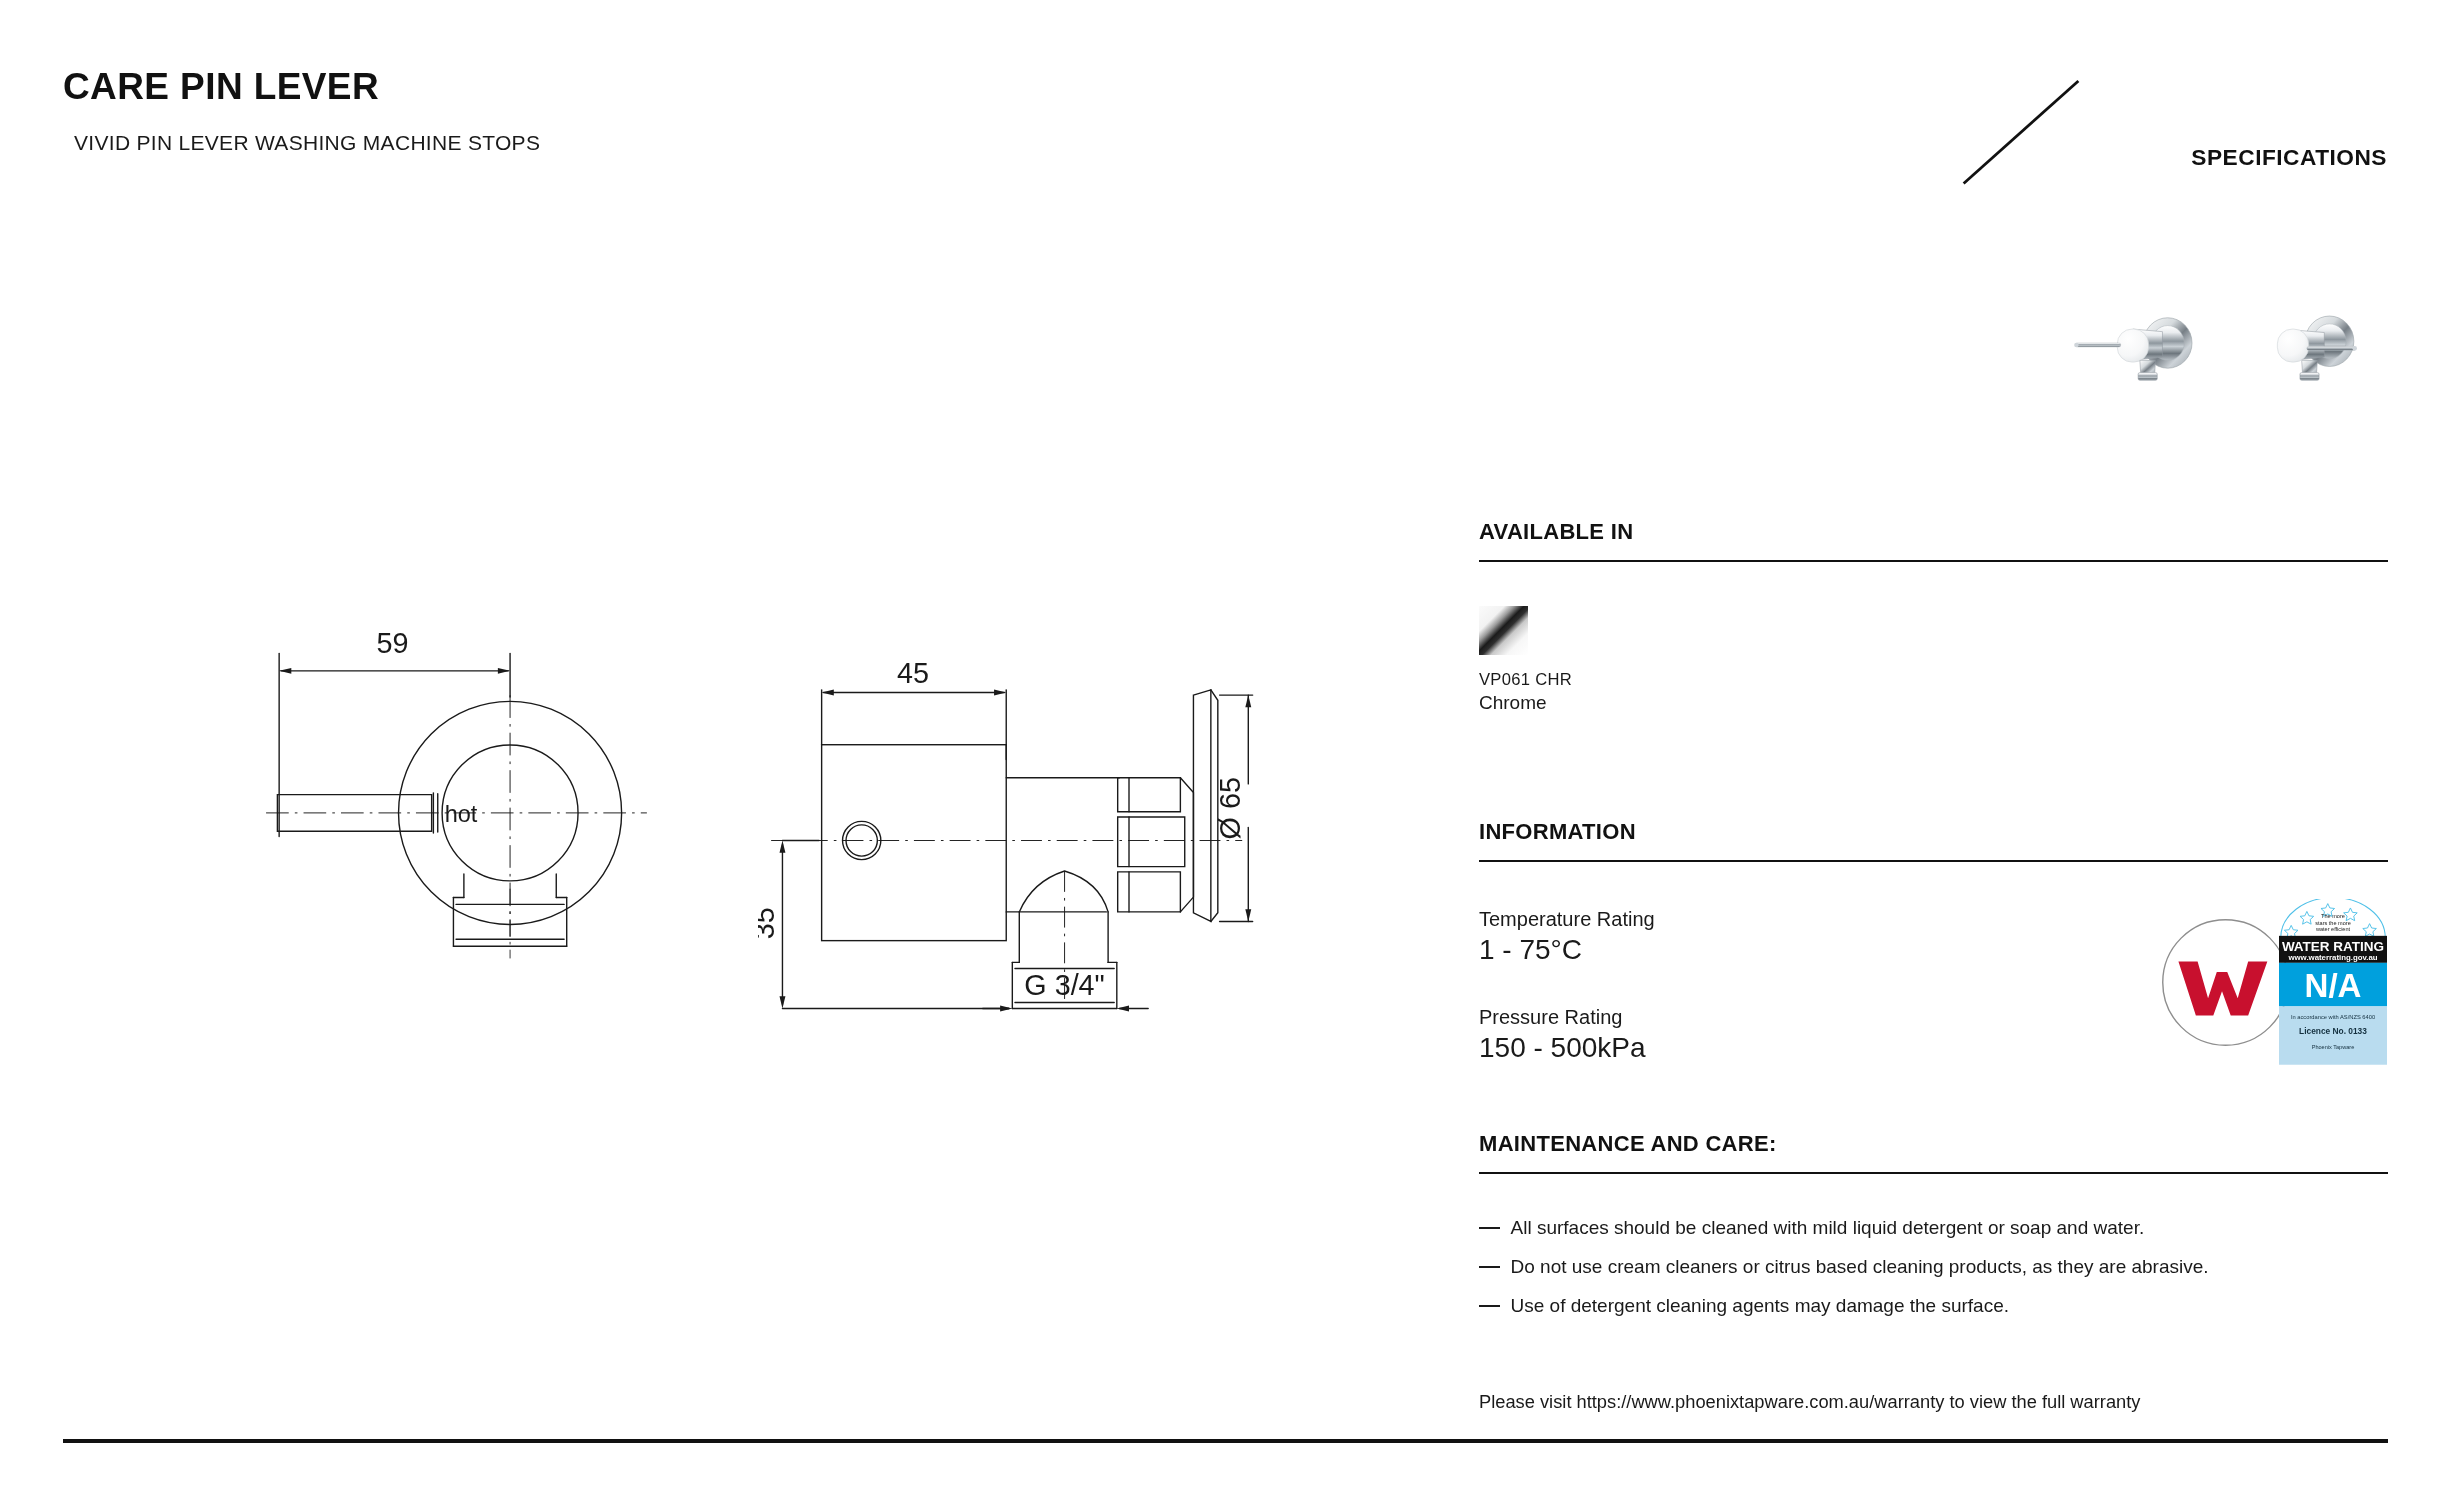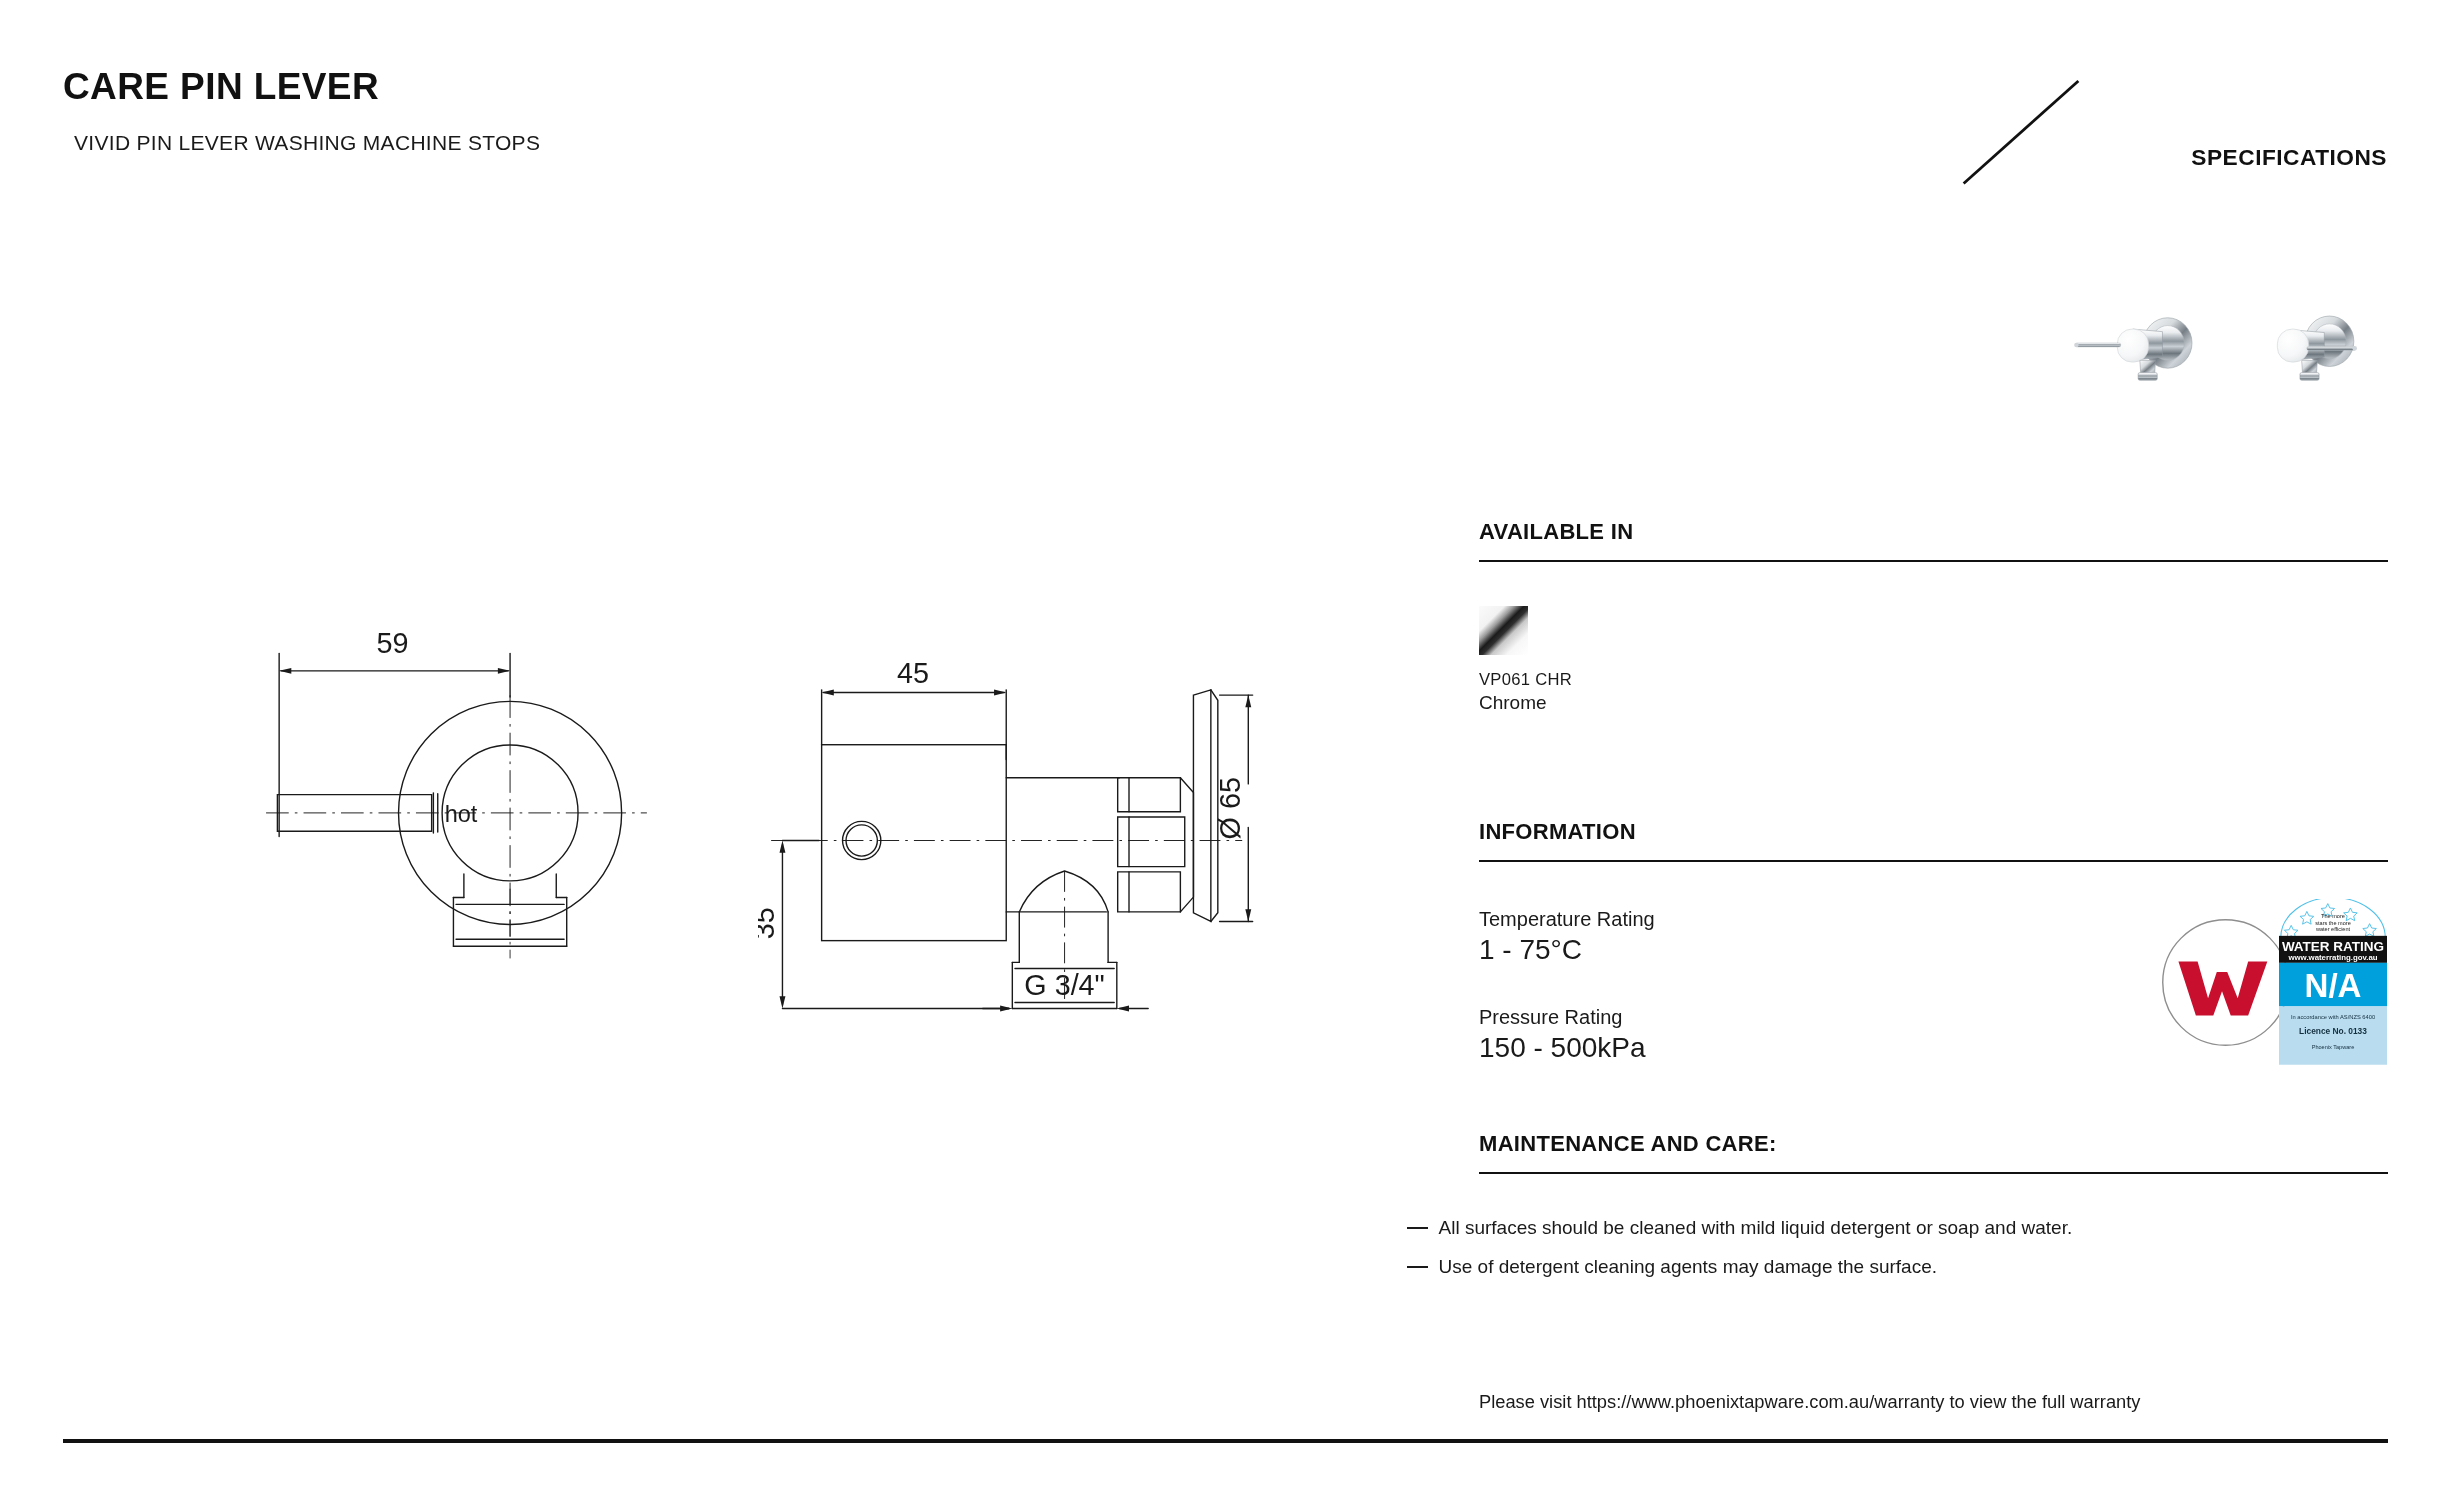--- a/index.html
+++ b/index.html
@@ -158,21 +158,21 @@
     position: absolute;
     left: 118px;
     top: 0px;
     width: 108px;
     height: 166px;
   }
 
   
   #maintenance-list {
     position: absolute;
-    left: 1407px;
+    left: 1479px;
     top: 1218px;
     width: 924px;
   }
   .maint-item {
     display: flex;
     align-items: baseline;
     font-size: 19px;
     line-height: 1.1;
     margin-bottom: 18.3px;
     color: #1a1a1a;
@@ -466,20 +466,24 @@
   <div class="section-rule"></div>
 </div>
 
 <div id="maintenance-list">
   <div class="maint-item">
     <span class="maint-dash"></span>
     <span>All surfaces should be cleaned with mild liquid detergent or soap and water.</span>
   </div>
   <div class="maint-item">
     <span class="maint-dash"></span>
+    <span>Do not use cream cleaners or citrus based cleaning products, as they are abrasive.</span>
+  </div>
+  <div class="maint-item">
+    <span class="maint-dash"></span>
     <span>Use of detergent cleaning agents may damage the surface.</span>
   </div>
 </div>
 
 <div id="warranty-note">Please visit https://www.phoenixtapware.com.au/warranty to view the full warranty</div>
 
 <div id="footer-rule"></div>
 
 
 </body></html>

